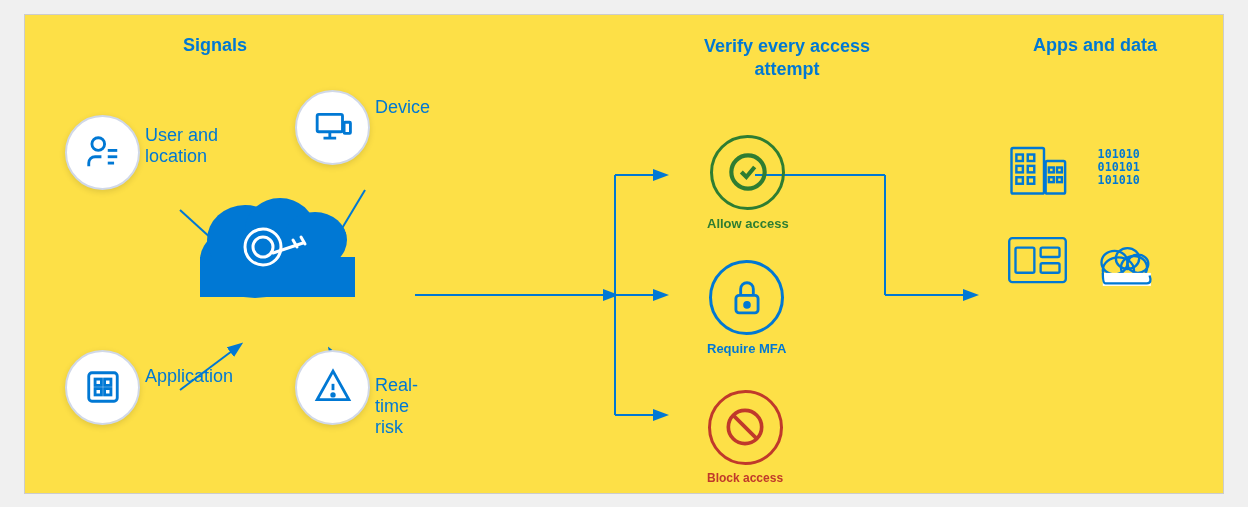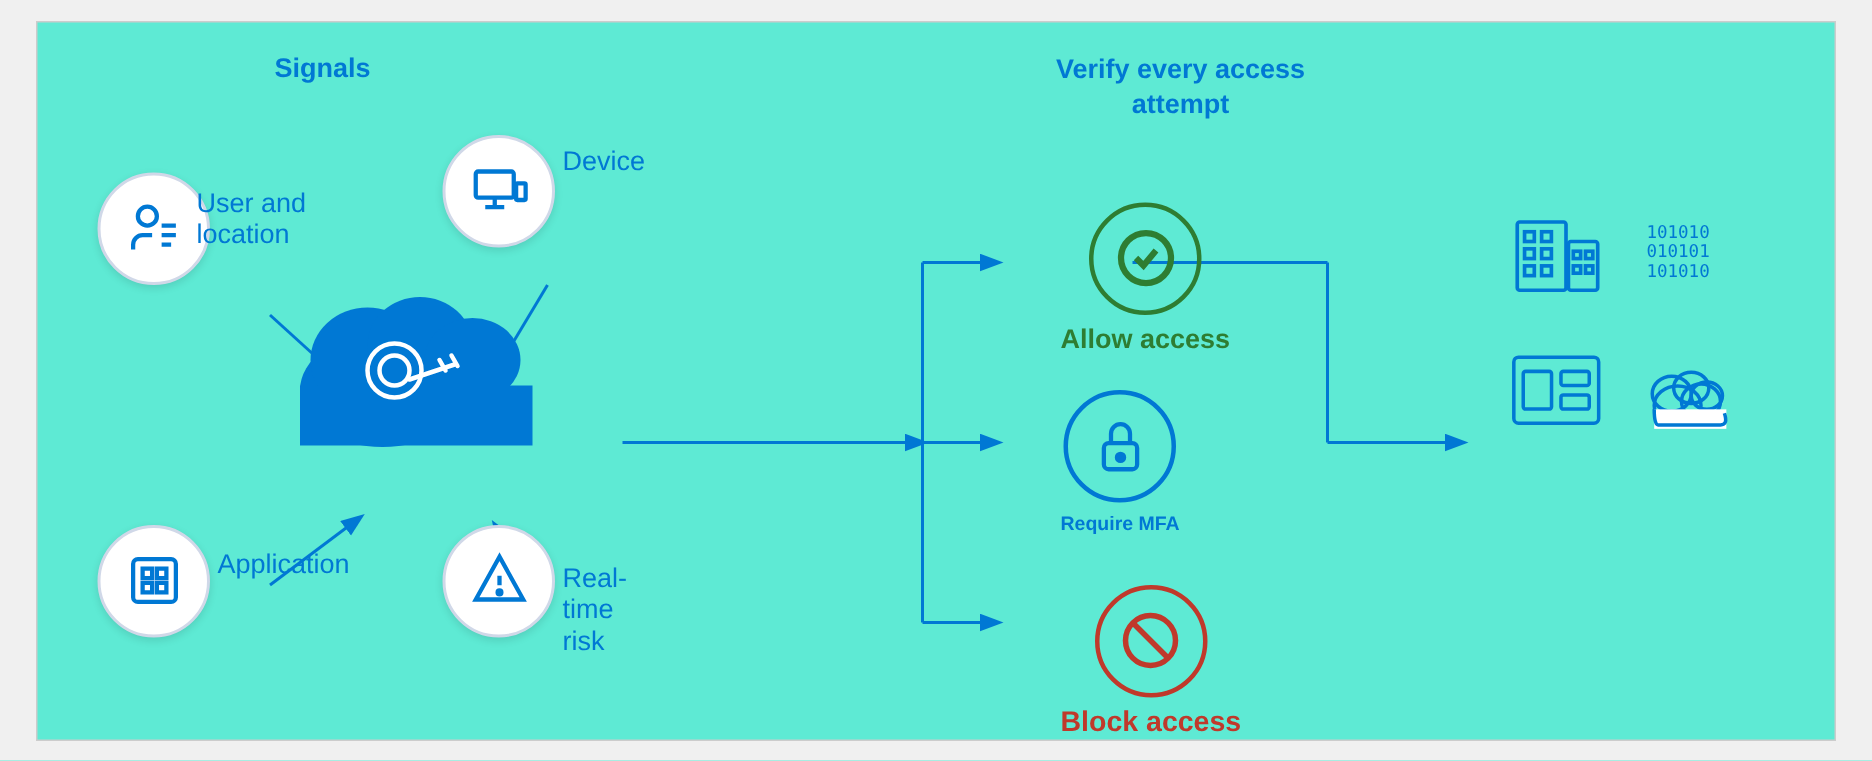--- a/index.html
+++ b/index.html
@@ -5,21 +5,21 @@
     * { box-sizing: border-box; margin: 0; padding: 0; }
     body {
       background: #f0f0f0;
       display: flex;
       align-items: center;
       justify-content: center;
       min-height: 100vh;
       font-family: 'Segoe UI', Arial, sans-serif;
     }
     .diagram-wrapper {
-      background: #5eead4;
+      background: #fde047;
       border: 1px solid #ccc;
       width: 1200px;
       height: 480px;
       position: relative;
       overflow: hidden;
     }
     .section-title {
       font-size: 18px;
       font-weight: 600;
       color: #0078d4;
@@ -137,21 +137,21 @@
 
     <div class="circle-icon" style="width:75px;height:75px;top:80px;left:10px;">
       <svg width="38" height="38" viewBox="0 0 24 24" fill="none" stroke="#0078d4" stroke-width="1.8">
         <circle cx="9" cy="7" r="4"></circle>
         <path d="M3 21v-2a4 4 0 014-4h4"></path>
         <line x1="15" y1="11" x2="21" y2="11"></line>
         <line x1="15" y1="15" x2="21" y2="15"></line>
         <line x1="15" y1="19" x2="19" y2="19"></line>
       </svg>
     </div>
-    <div class="signal-label" style="top:90px;left:76px;">User and<br>location</div>
+    <div class="signal-label" style="top:90px;left:90px;">User and<br>location</div>
 
     <div class="circle-icon" style="width:75px;height:75px;top:55px;left:240px;">
       <svg width="38" height="38" viewBox="0 0 24 24" fill="none" stroke="#0078d4" stroke-width="1.8">
         <rect x="2" y="4" width="16" height="11" rx="1"></rect>
         <path d="M6 19h8M10 15v4"></path>
         <rect x="19" y="9" width="4" height="7" rx="0.5"></rect>
       </svg>
     </div>
     <div class="signal-label" style="top:62px;left:320px;">Device</div>
 
@@ -199,65 +199,66 @@
   <div class="col-verify" style="position:absolute;left:652px;top:20px;width:220px;">
     <div class="section-title" style="line-height:1.3;">Verify every access attempt</div>
 
     <div style="position:absolute;top:100px;left:30px;text-align:center;">
       <div style="width:75px;height:75px;border-radius:50%;border:3px solid #2e7d32;display:flex;align-items:center;justify-content:center;margin:0 auto;">
         <svg width="40" height="40" viewBox="0 0 24 24" fill="none" stroke="#2e7d32" stroke-width="2.5">
           <circle cx="12" cy="12" r="10"></circle>
           <polyline points="8,12 11,15 16,9"></polyline>
         </svg>
       </div>
-      <div style="color:#2e7d32;font-weight:600;font-size:18px;margin-top:6px;">Allow access</div>
+      <div style="color:#2e7d32;font-weight:600;font-size:13px;margin-top:6px;">Allow access</div>
     </div>
 
     <div style="position:absolute;top:225px;left:30px;text-align:center;">
       <div style="width:75px;height:75px;border-radius:50%;border:3px solid #0078d4;display:flex;align-items:center;justify-content:center;margin:0 auto;">
         <svg width="38" height="38" viewBox="0 0 24 24" fill="none" stroke="#0078d4" stroke-width="1.8">
           <rect x="5" y="11" width="14" height="11" rx="2"></rect>
           <path d="M8 11V7a4 4 0 018 0v4"></path>
           <circle cx="12" cy="17" r="1.5" fill="#0078d4"></circle>
         </svg>
       </div>
       <div style="color:#0078d4;font-weight:600;font-size:13px;margin-top:6px;">Require MFA</div>
     </div>
 
     <div style="position:absolute;top:355px;left:30px;text-align:center;">
       <div style="width:75px;height:75px;border-radius:50%;border:3px solid #c0392b;display:flex;align-items:center;justify-content:center;margin:0 auto;">
         <svg width="40" height="40" viewBox="0 0 24 24" fill="none" stroke="#c0392b" stroke-width="2.2">
           <circle cx="12" cy="12" r="10"></circle>
           <line x1="5" y1="5" x2="19" y2="19"></line>
         </svg>
       </div>
-      <div style="color:#c0392b;font-weight:600;font-size:19px;margin-top:6px;">Block access</div>
+      <div style="color:#c0392b;font-weight:600;font-size:12px;margin-top:6px;">Block access</div>
     </div>
   </div>
 
   <div class="col-apps">
+    <div class="section-title">Apps and data</div>
 
     <div style="position:absolute;top:100px;left:20px;">
       <svg width="65" height="65" viewBox="0 0 40 40" fill="none" stroke="#0078d4" stroke-width="1.5">
         <rect x="4" y="8" width="20" height="28" rx="1"></rect>
         <rect x="7" y="12" width="4" height="4"></rect>
         <rect x="14" y="12" width="4" height="4"></rect>
         <rect x="7" y="19" width="4" height="4"></rect>
         <rect x="14" y="19" width="4" height="4"></rect>
         <rect x="7" y="26" width="4" height="4"></rect>
         <rect x="14" y="26" width="4" height="4"></rect>
         <rect x="25" y="16" width="12" height="20" rx="1"></rect>
         <rect x="27" y="20" width="3" height="3"></rect>
         <rect x="32" y="20" width="3" height="3"></rect>
         <rect x="27" y="26" width="3" height="3"></rect>
         <rect x="32" y="26" width="3" height="3"></rect>
       </svg>
     </div>
 
-    <div style="position:absolute;top:100px;left:110px;">
+    <div style="position:absolute;top:100px;left:110px;font-weight:bold;">
       <svg width="65" height="65" viewBox="0 0 50 50" fill="none">
         <text x="2" y="18" font-family="monospace" font-size="9" fill="#0078d4">101010</text>
         <text x="2" y="28" font-family="monospace" font-size="9" fill="#0078d4">010101</text>
         <text x="2" y="38" font-family="monospace" font-size="9" fill="#0078d4">101010</text>
       </svg>
     </div>
 
     <div style="position:absolute;top:200px;left:20px;">
       <svg width="65" height="55" viewBox="0 0 40 35" fill="none" stroke="#0078d4" stroke-width="1.5">
         <rect x="2" y="2" width="36" height="28" rx="2"></rect>

